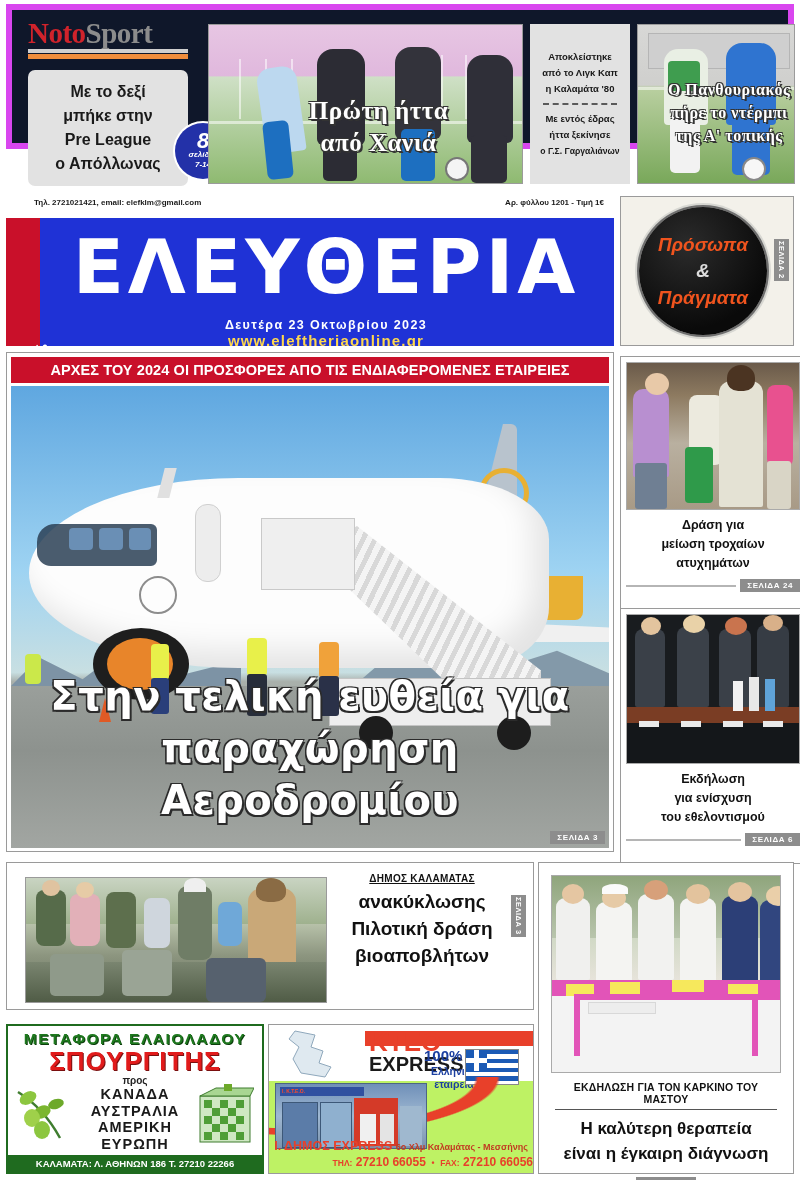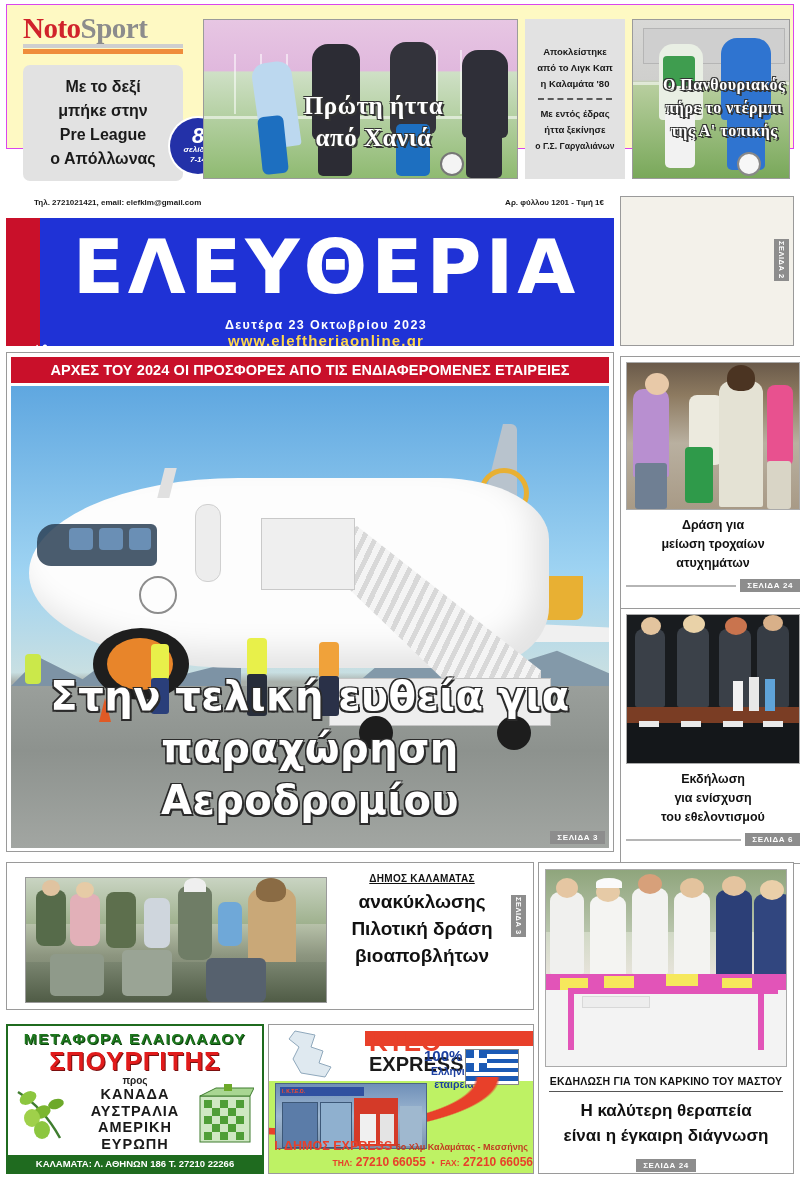--- a/index.html
+++ b/index.html
@@ -5,21 +5,21 @@
 <style>
   html,body{margin:0;padding:0;background:#fff;}
   body{width:800px;height:1180px;overflow:hidden;font-family:"Liberation Sans",sans-serif;color:#111;}
   .page{position:relative;width:800px;height:1180px;background:#fff;}
 
   
   .box{box-sizing:border-box;border:1px solid #9a9a9a;background:#fff;}
   .abs{position:absolute;box-sizing:border-box;}
 
   
-  #sport-banner{left:6px;top:4px;width:788px;height:145px;border:1px solid #d946ef;background:#fef9c3;}
+  #sport-banner{left:6px;top:4px;width:788px;height:145px;border:6px solid #d946ef;background:#0f172a;}
   #notosport-logo{left:16px;top:8px;width:160px;height:46px;}
   .ns-word{font-family:"Liberation Serif",serif;font-weight:bold;font-size:29px;letter-spacing:-0.5px;line-height:30px;}
   .ns-red{color:#d0232b;}
   .ns-gray{color:#8c8c8c;}
   .ns-rule1{height:4px;background:#cfcfcf;margin-top:1px;}
   .ns-rule2{height:5px;background:#ef8d3c;margin-top:1px;}
   #sport-teaser{left:16px;top:60px;width:160px;height:116px;background:#e2e2e2;border-radius:7px;
       display:flex;flex-direction:column;align-items:center;justify-content:center;}
   #sport-teaser .ln{font-size:16px;font-weight:bold;color:#1a1a1a;line-height:24px;text-align:center;}
 
@@ -100,21 +100,21 @@
   
   #recycle{left:6px;top:862px;width:528px;height:148px;border:1px solid #9a9a9a;padding:6px;}
   #recycle-photo{position:absolute;left:18px;top:14px;width:300px;height:124px;border:1px solid #9a9a9a;overflow:hidden;
       background:linear-gradient(180deg,#d7dcd2 0%,#b9c3ab 36%,#8d9680 62%,#5f6a55 100%);}
   #recycle-txt{position:absolute;left:330px;top:10px;width:170px;text-align:center;}
   #recycle-kicker{font-size:10px;font-weight:bold;letter-spacing:.3px;text-decoration:underline;padding-bottom:4px;}
   #recycle-head{font-size:19px;font-weight:bold;line-height:27px;}
   #recycle-page{left:512px;top:900px;}
 
   
-  #cancer{left:538px;top:862px;width:256px;height:312px;border:1px solid #9a9a9a;padding:6px;}
+  #cancer{left:538px;top:862px;width:256px;height:312px;border:1px solid #9a9a9a;padding:12px;}
   #cancer-photo{height:196px;border:1px solid #aaa;overflow:hidden;
       background:linear-gradient(180deg,#b9c7a9 0%,#cfd8c4 30%,#e8e4dc 55%,#dfd6cd 100%);}
   #cancer-kicker{text-align:center;font-size:10.5px;font-weight:bold;padding:8px 0 4px;letter-spacing:.2px;
       border-bottom:1px solid #555;margin:0 4px;}
   #cancer-head{text-align:center;font-size:17px;font-weight:bold;line-height:25px;padding-top:6px;}
   #cancer-foot{text-align:center;padding-top:6px;}
 
   
   #ad-oil{left:6px;top:1024px;width:258px;height:150px;border:2px solid #1f6b1f;background:#fff;overflow:hidden;position:absolute;box-sizing:border-box;}
   #ad-oil .l1{text-align:center;color:#1f7a1f;font-weight:bold;font-size:15.5px;letter-spacing:1.5px;margin-top:4px;
@@ -229,20 +229,25 @@
   <div class="abs" id="mast-block">
     <div id="mast-side">
       <span>Της Δευτέρας</span>
     </div>
     <div id="mast-title">ΕΛΕΥΘΕΡΙΑ</div>
     <div id="mast-date">Δευτέρα 23 Οκτωβρίου 2023</div>
     <div id="mast-url">www.eleftheriaonline.gr</div>
   </div>
 
   <div class="abs" id="prosopa-box">
+    <div id="prosopa-circle">
+      <div class="p1">Πρόσωπα</div>
+      <div class="p2">&amp;</div>
+      <div class="p3">Πράγματα</div>
+    </div>
     <div class="vpage" style="right:4px;top:42px;">ΣΕΛΙΔΑ 2</div>
   </div>
 
   <div class="abs" id="lead">
     <div id="lead-kicker">ΑΡΧΕΣ ΤΟΥ 2024 ΟΙ ΠΡΟΣΦΟΡΕΣ ΑΠΟ ΤΙΣ ΕΝΔΙΑΦΕΡΟΜΕΝΕΣ ΕΤΑΙΡΕΙΕΣ</div>
     <div id="lead-photo">
 
       <div style="position:absolute;left:-10px;top:250px;width:240px;height:60px;background:#7d93a5;
            clip-path:polygon(0 100%,16% 36%,34% 72%,52% 18%,76% 64%,100% 40%,100% 100%);"></div>
       <div style="position:absolute;right:0;top:248px;width:260px;height:56px;background:#8399a9;

